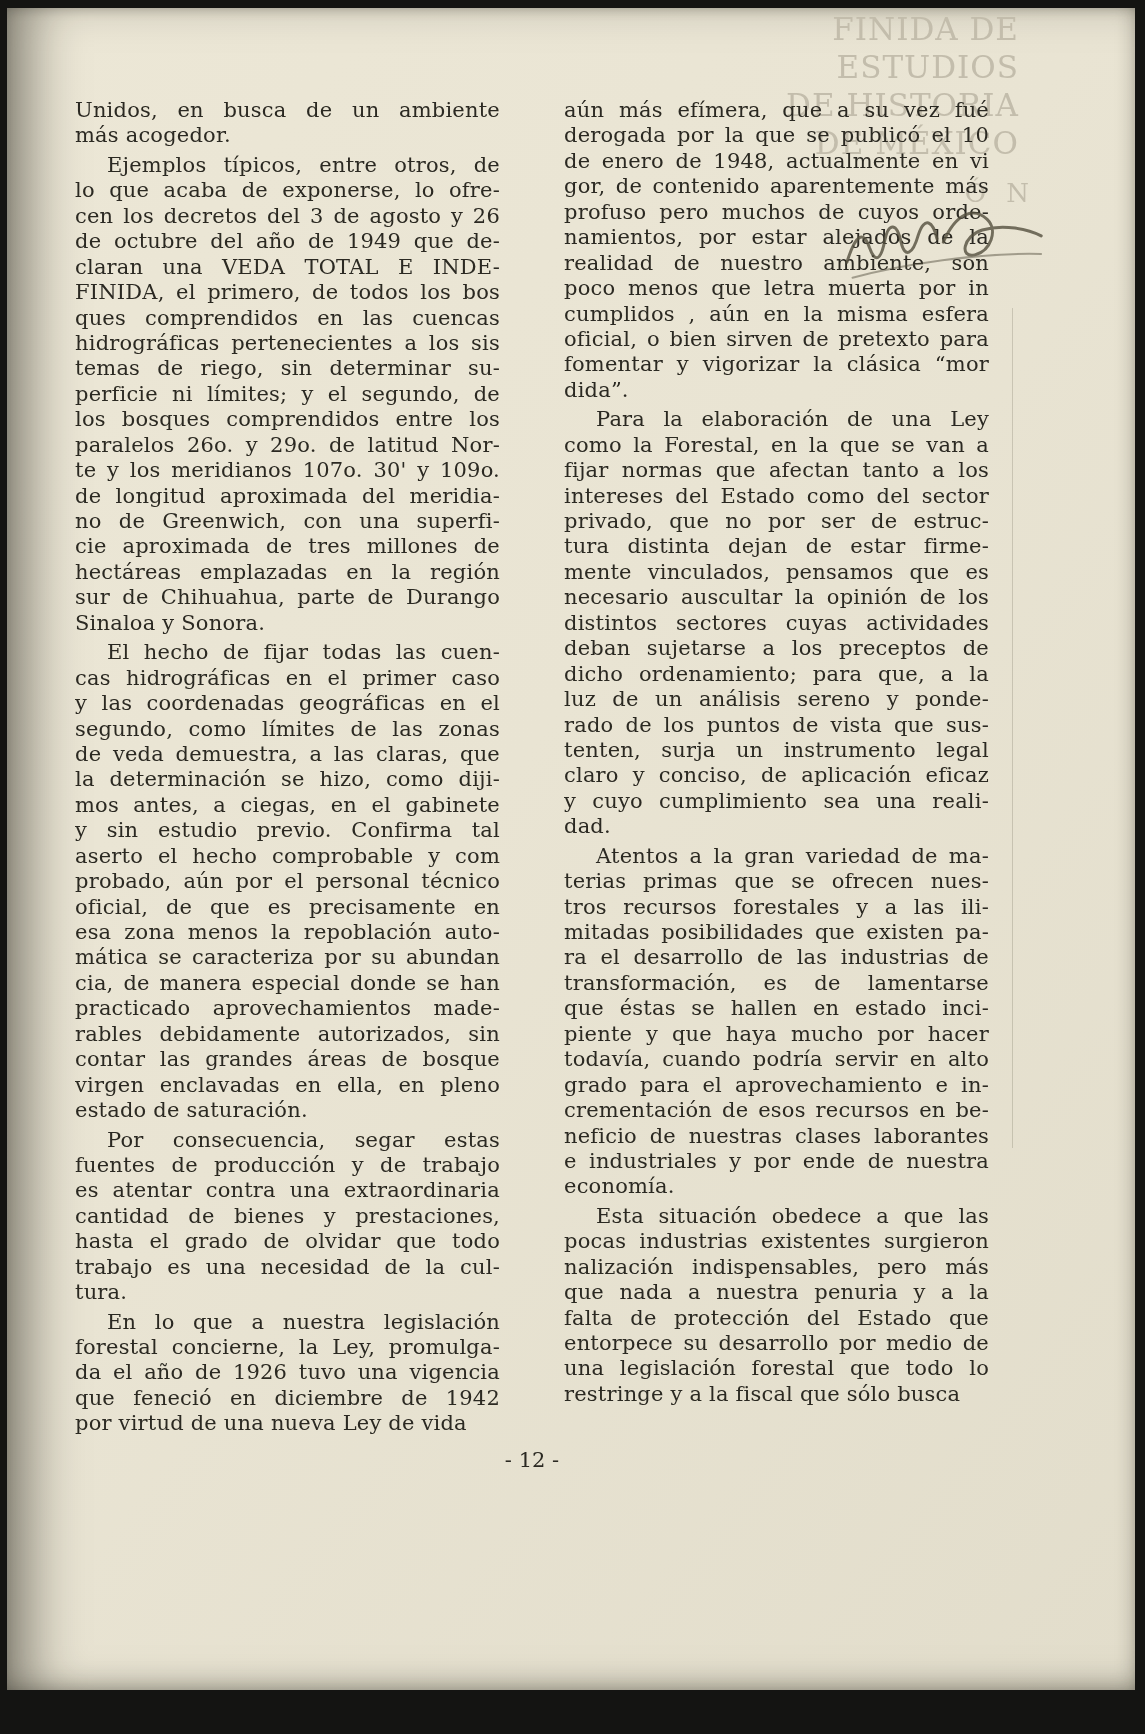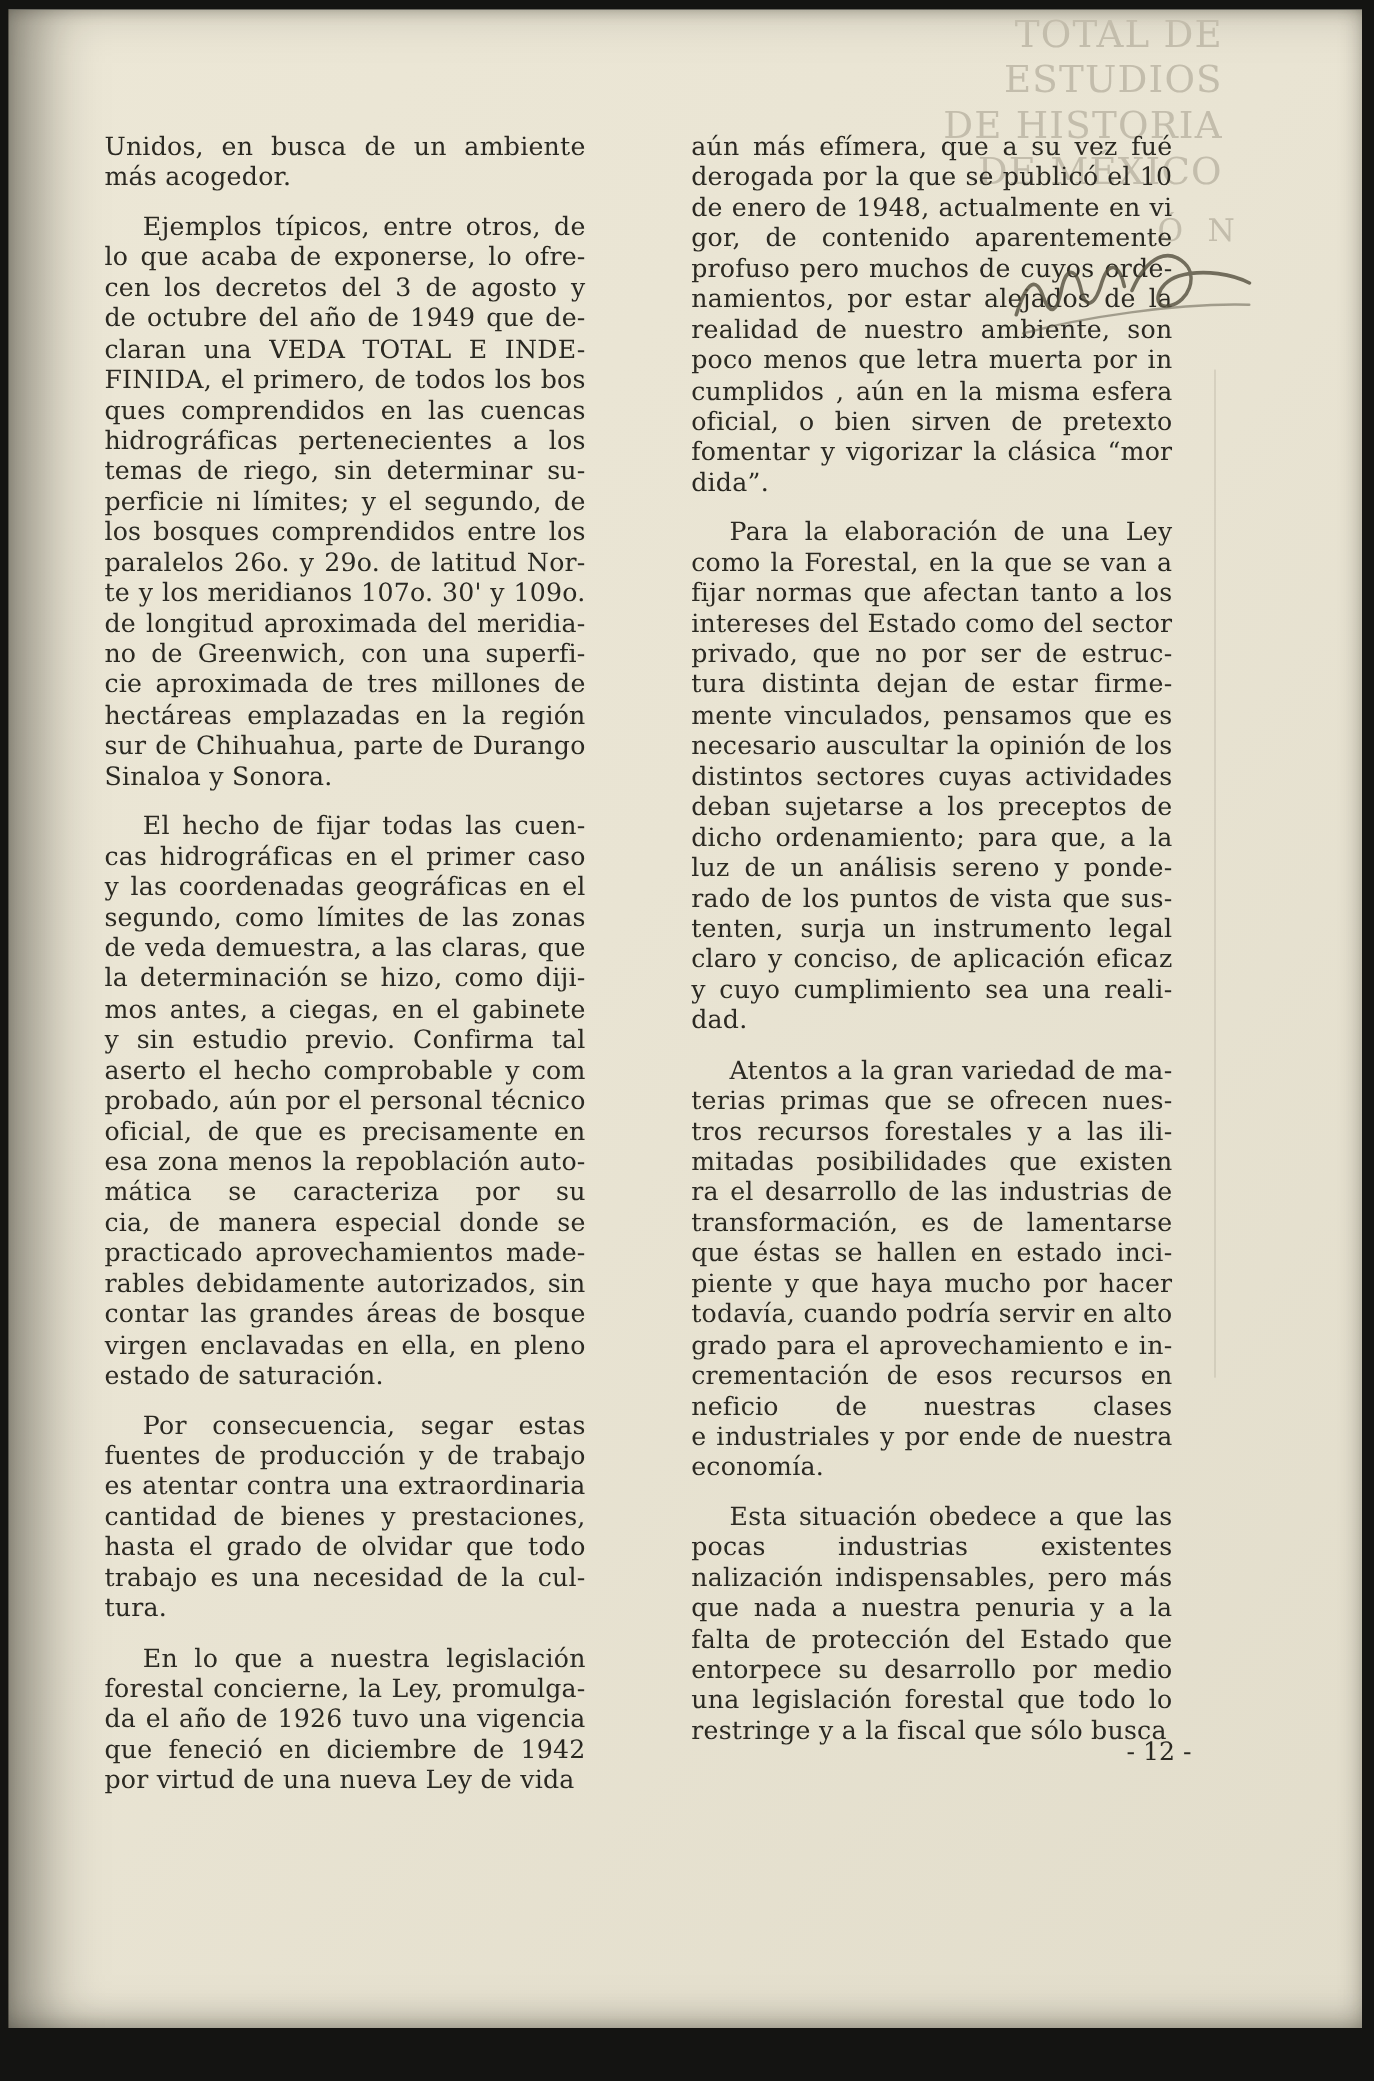--- a/index.html
+++ b/index.html
@@ -62,50 +62,50 @@
     gap: 56px;
     z-index: 2;
   }
   .column {
     width: 433px;
     font-size: 21px;
     line-height: 25.45px;
     color: #2b2922;
     letter-spacing: 0.2px;
   }
-  .para { margin: 16px; }
+  .para { margin: 4px; }
   .para.indent .line:first-child { text-indent: 32px; }
   .line {
     height: 25.45px;
     overflow: hidden;
     text-align: justify;
   }
   .line:not(.last)::after {
     content: "";
     display: inline-block;
     width: 100%;
   }
   .line.last { text-align: left; }
   .footer {
     position: absolute;
     left: 64px; top: 1440px;
     width: 922px;
-    text-align: right;
+    text-align: center;
     font-size: 21px;
     color: #2b2922;
     z-index: 2;
   }
 </style>
 </head>
 <body>
 
 <div class="paper">
 
   <div class="watermark">
-      <div>TOTAL DE</div>
+      <div>FINIDA DE</div>
       <div>ESTUDIOS</div>
       <div>DE HISTORIA</div>
       <div>DE MÉXICO</div>
     </div>
 
   <div class="watermark-fragment">Ó N</div>
 
   <svg class="handwriting" width="210" height="90" viewBox="0 0 210 90">
     <path d="M6,58 C18,30 26,28 30,46 C34,62 40,60 46,40 C52,22 60,24 62,44 C64,60 72,58 80,38 C88,20 96,26 98,44" fill="none" stroke="#55503f" stroke-width="3" stroke-linecap="round"></path>
     <path d="M104,48 C120,20 138,16 150,30 C160,42 150,62 134,64 C118,66 124,44 144,40 C166,36 190,44 202,52" fill="none" stroke="#55503f" stroke-width="3" stroke-linecap="round"></path>

